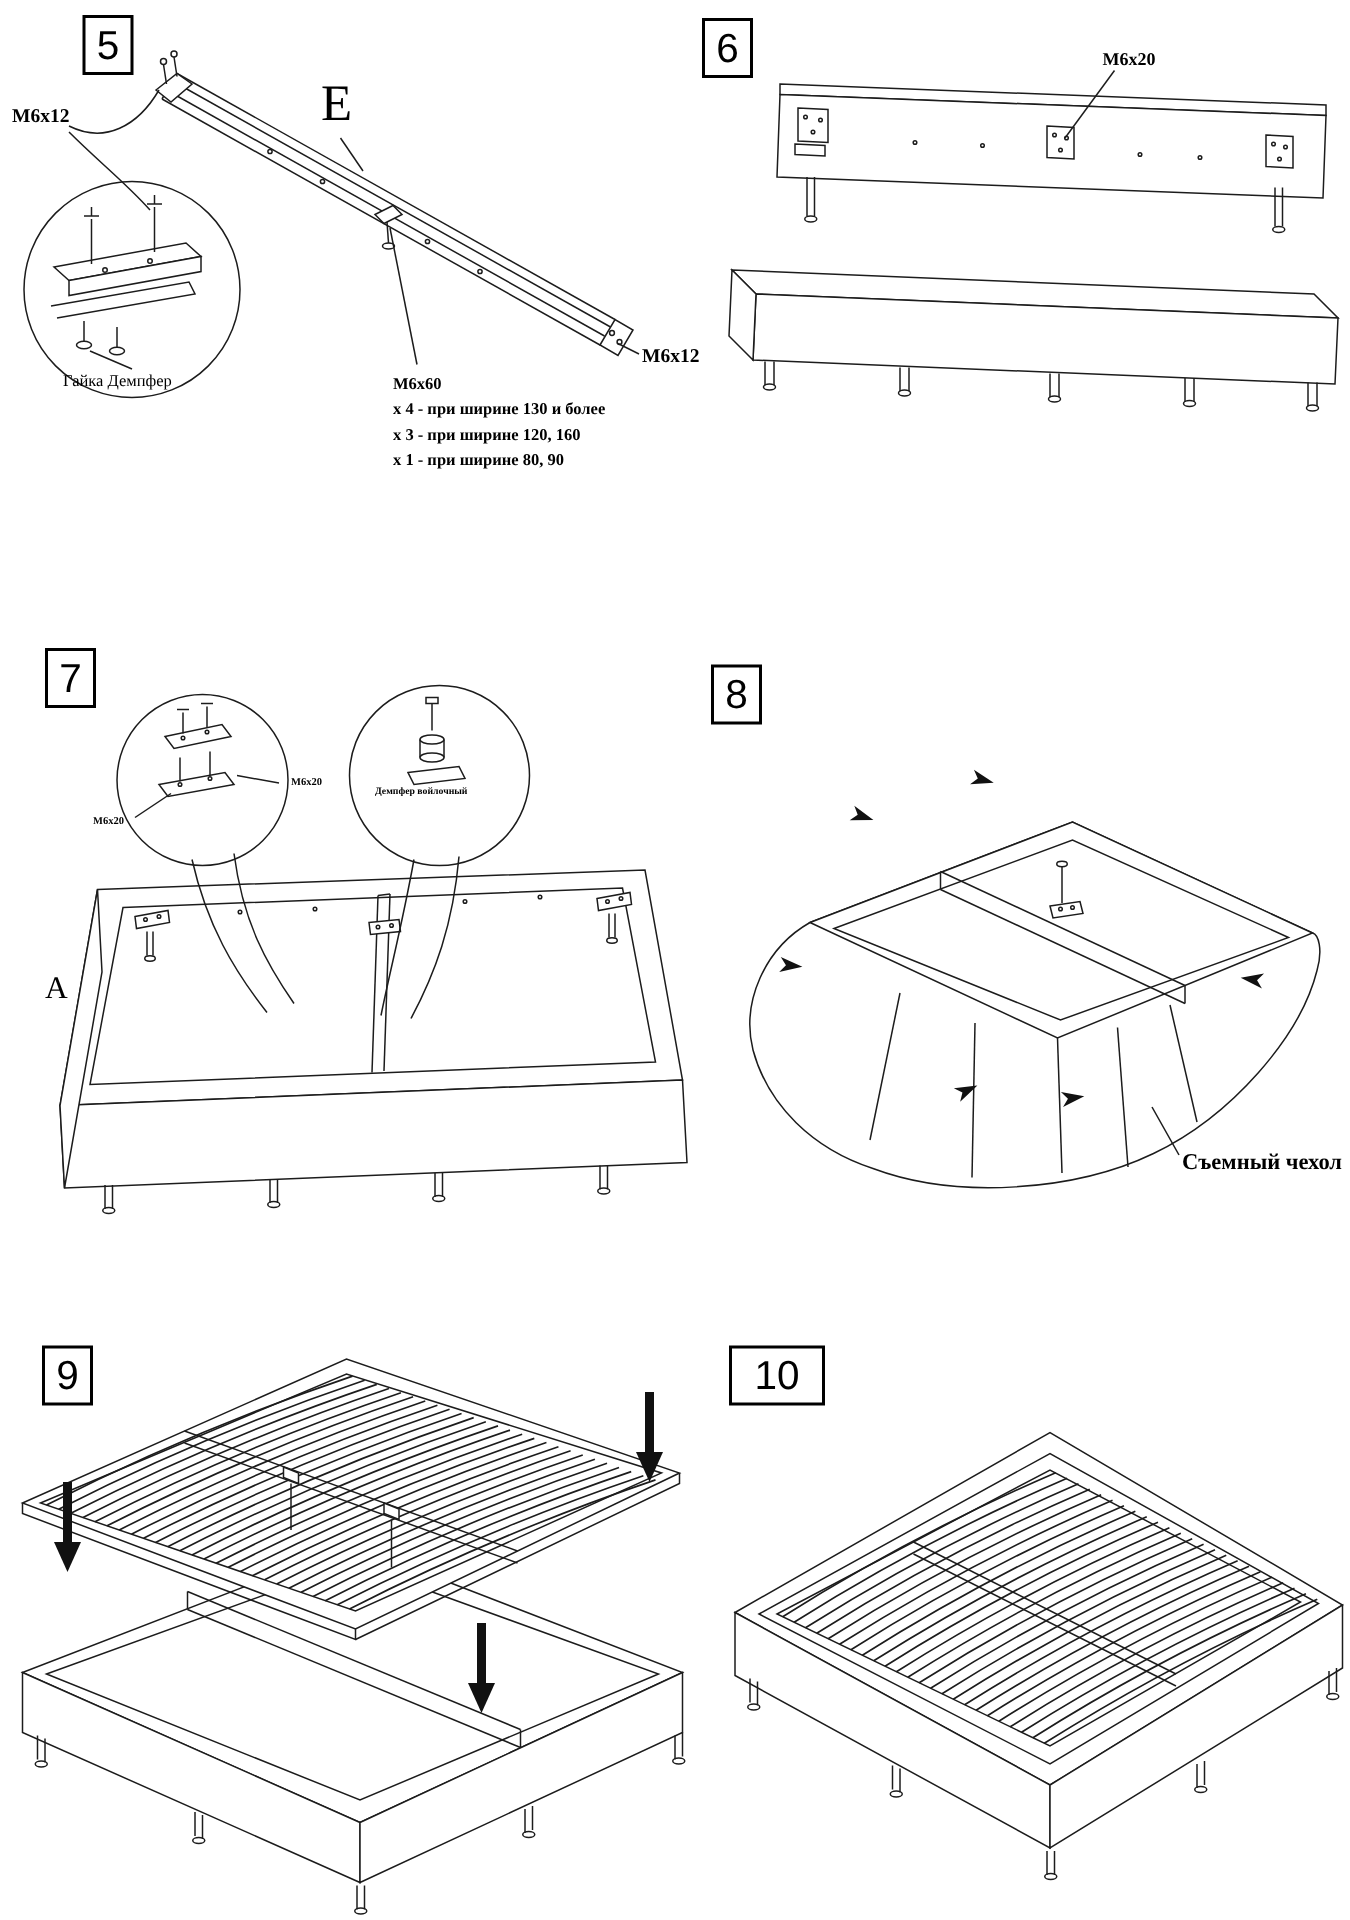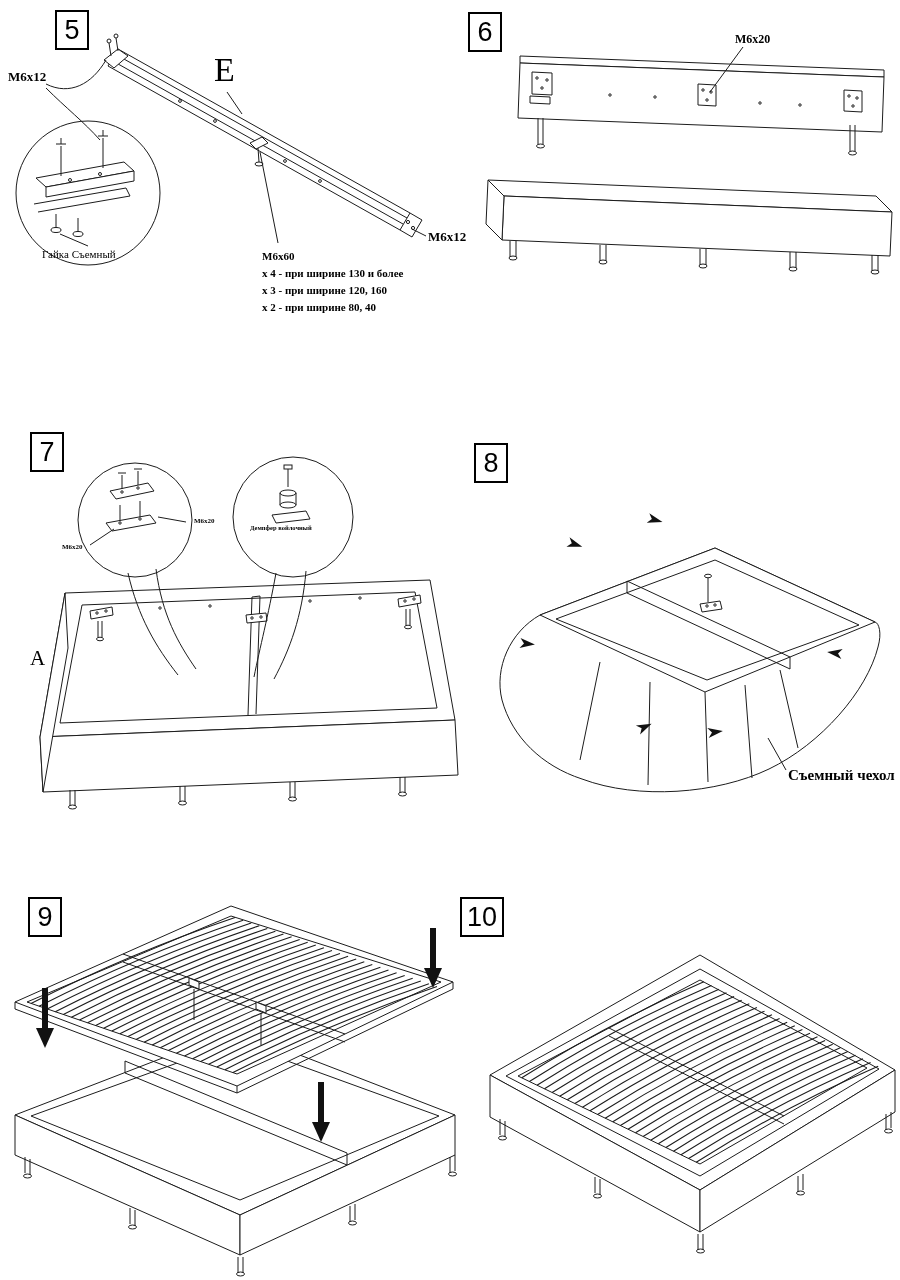--- a/index.html
+++ b/index.html
@@ -19,21 +19,21 @@
 </head>
 <body>
 
 <div class="page">
 
   <div class="numbox" style="left:55px;top:10px">5</div>
   <div class="numbox" style="left:468px;top:12px">6</div>
   <div class="numbox" style="left:30px;top:432px">7</div>
   <div class="numbox" style="left:474px;top:443px">8</div>
   <div class="numbox" style="left:28px;top:897px">9</div>
-  <div class="numbox" style="left:460px;top:897px;width:44px">10</div>
+  <div class="numbox" style="left:486px;top:897px;width:64px">10</div>
 
   <svg width="460" height="340" viewBox="0 0 460 340" style="left:0;top:0">
     <g class="ln">
 
       <line x1="108" y1="66" x2="400" y2="230"></line>
       <line x1="118" y1="49" x2="410" y2="213"></line>
       <line x1="111" y1="60" x2="403" y2="224"></line>
       <line x1="115" y1="54" x2="407" y2="218"></line>
       <line x1="108" y1="66" x2="118" y2="49"></line>
 
@@ -388,26 +388,26 @@
         <ellipse cx="340.5" cy="303" rx="4" ry="2"></ellipse>
       <line x1="426" y1="224" x2="426" y2="240"></line>
         <line x1="431" y1="222" x2="431" y2="238"></line>
         <ellipse cx="428.5" cy="241" rx="4" ry="2"></ellipse>
     </g>
   </svg>
 
   <div class="lbl bold" style="left:8px;top:70px;font-size:13px">M6x12</div>
   <div class="lbl" style="left:214px;top:50px;font-size:34px">E</div>
   <div class="lbl bold" style="left:428px;top:230px;font-size:13px">M6x12</div>
-  <div class="lbl" style="left:42px;top:248px;font-size:11px">Гайка Съемный</div>
+  <div class="lbl" style="left:42px;top:248px;font-size:11px">Гайка Демпфер</div>
   <div class="lbl bold" style="left:262px;top:248px;font-size:11px;line-height:17px">
     <div>M6x60</div>
     <div>x 4 - при ширине 130 и более</div>
     <div>x 3 - при ширине 120, 160</div>
-    <div>x 2 - при ширине 80, 40</div>
+    <div>x 1 - при ширине 80, 90</div>
   </div>
 
   <div class="lbl bold" style="left:735px;top:33px;font-size:12px">M6x20</div>
 
   <div class="lbl" style="left:30px;top:646px;font-size:21px">A</div>
   <div class="lbl bold" style="left:194px;top:517px;font-size:7px">M6x20</div>
   <div class="lbl bold" style="left:62px;top:543px;font-size:7px">M6x20</div>
   <div class="lbl bold" style="left:250px;top:524px;font-size:6.5px">Демпфер войлочный</div>
 
   <div class="lbl bold" style="left:788px;top:767px;font-size:15px">Съемный чехол</div>

